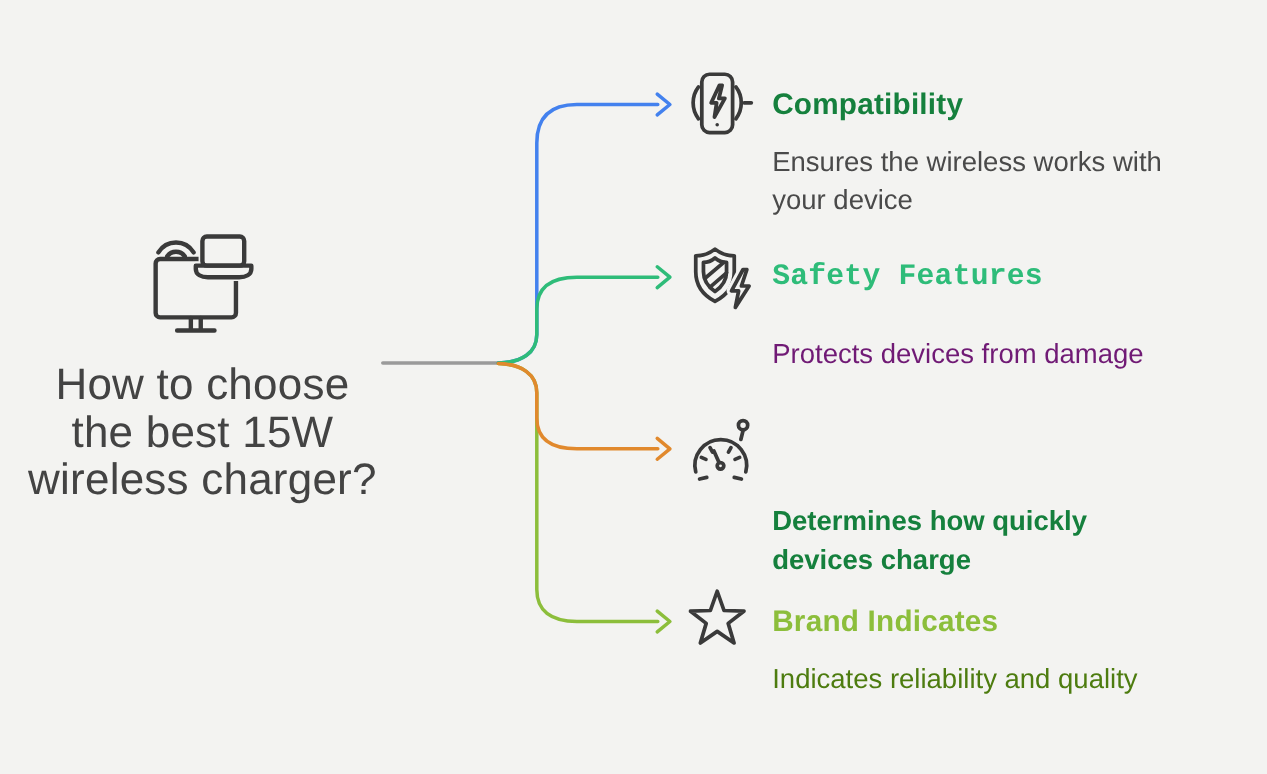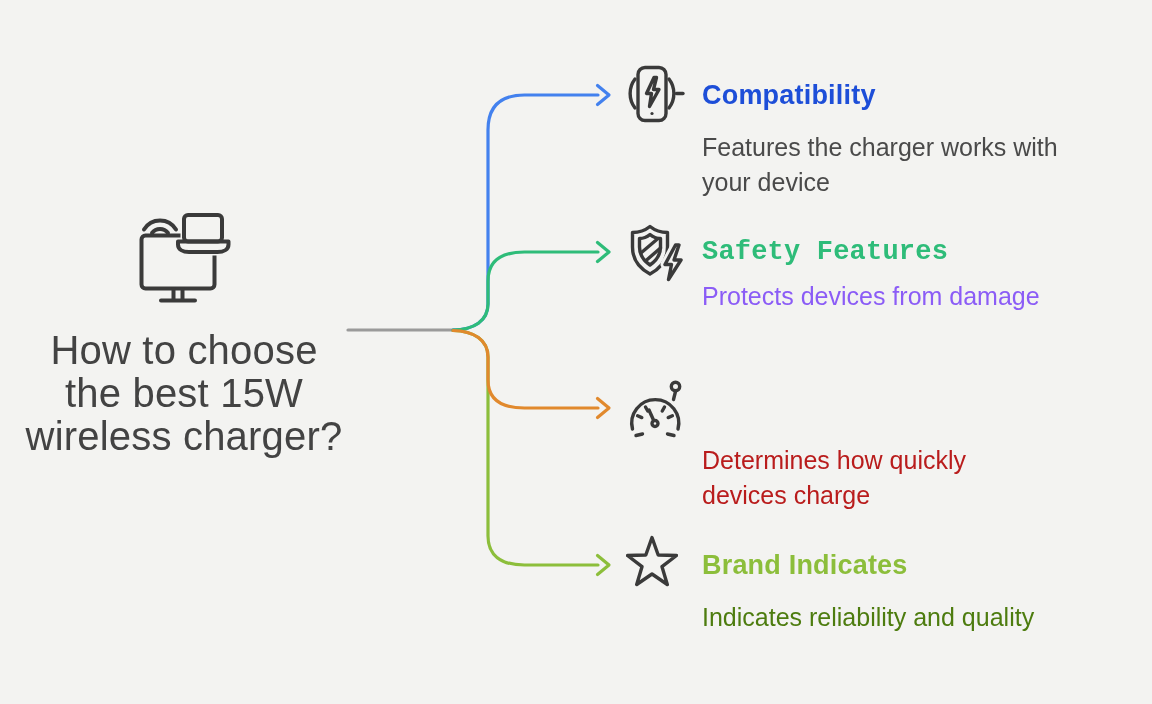--- a/index.html
+++ b/index.html
@@ -65,44 +65,44 @@
 wireless charger?</div>
 
   <svg class="abs" style="left:624px;top:64px;" width="62" height="60" viewBox="0 0 62 60" fill="none" stroke-width="3.4" stroke-linecap="round" stroke-linejoin="round" stroke="#3a3a3a">
     <rect x="14" y="3.5" width="28" height="53" rx="7"></rect>
     <path d="M 30 13.5 L 22.5 29.5 L 27.5 29.5 L 25.5 42.5 L 35 25.5 L 29.5 25.5 L 32.5 13.5 Z"></path>
     <circle cx="28" cy="49.5" r="1.6" stroke="none" fill="#3a3a3a"></circle>
     <path d="M 11 15 C 4.5 23.5 4.5 35.5 11 44"></path>
     <path d="M 45 15 C 51.5 23.5 51.5 35.5 45 44"></path>
     <path d="M 52.5 29.5 L 59 29.5"></path>
   </svg>
-  <div class="abs branch-label" style="top: 80px; color: #1d4ed8;">Compatibility</div>
-  <div class="abs branch-desc" style="top: 130px; color: rgb(74, 74, 74);">Features the charger works with
+  <div class="abs branch-label" style="top: 80px; color: #15803d;">Compatibility</div>
+  <div class="abs branch-desc" style="top: 130px; color: rgb(74, 74, 74);">Ensures the wireless works with
 your device</div>
 
   <svg class="abs" style="left:626px;top:222px;" width="62" height="62" viewBox="0 0 62 62" fill="none" stroke-width="3.4" stroke-linecap="round" stroke-linejoin="round" stroke="#3a3a3a">
     <path d="M 24 4.5 C 19 8.5 12.5 10.5 6.5 10.5 L 6.5 25 C 6.5 38 13.5 46.5 24 52 C 34.5 46.5 41.5 38 41.5 25 L 41.5 10.5 C 35.5 10.5 29 8.5 24 4.5 Z"></path>
     <path d="M 24 12.5 C 21 15 17.5 16.5 13.5 16.5 L 13.5 25 C 13.5 33 17.5 38.5 24 43 C 30.5 38.5 34.5 33 34.5 25 L 34.5 16.5 C 30.5 16.5 27 15 24 12.5 Z"></path>
     <path d="M 15.5 30.5 L 32 16.5 M 19.5 39 L 34.5 26"></path>
     <path stroke-width="9" d="M 49.5 23 L 39 42.5 L 45.5 42.5 L 42.5 57.5 L 55 38 L 48 38 L 53 23 Z" stroke="#f3f3f1" fill="#f3f3f1"></path>
     <path d="M 49.5 23 L 39 42.5 L 45.5 42.5 L 42.5 57.5 L 55 38 L 48 38 L 53 23 Z"></path>
   </svg>
   <div class="abs branch-label" style="top: 237px; color: rgb(46, 188, 121); font-family: Liberation Mono, monospace;">Safety Features</div>
-  <div class="abs branch-desc" style="top: 279px; color: #8b5cf6;">Protects devices from damage</div>
+  <div class="abs branch-desc" style="top: 305px; color: #701a75;">Protects devices from damage</div>
 
   <svg class="abs" style="left:624px;top:376px;" width="62" height="62" viewBox="0 0 62 62" fill="none" stroke-width="3.4" stroke-linecap="round" stroke-linejoin="round" stroke="#3a3a3a">
     <path d="M 8.5 53 A 23.5 23.5 0 1 1 54 53"></path>
     <path d="M 17.8 41.6 L 13.6 39.8 M 23.75 35 L 21.5 31 M 38.25 35 L 40.5 31 M 44.2 41.6 L 48.4 39.8 M 12 59.5 L 18.5 58 M 43.5 58 L 50 59.5"></path>
     <path d="M 31 47.5 L 25 34"></path>
     <circle cx="31" cy="47.5" r="3" fill="#f3f3f1"></circle>
     <path stroke-width="9" d="M 51.5 15.5 L 49.5 23.5" stroke="#f3f3f1"></path>
     <path d="M 51.5 15.5 L 49.5 23.5"></path>
     <circle cx="51.5" cy="10.5" r="4.2" fill="#f3f3f1"></circle>
   </svg>
-  <div class="abs branch-desc" style="top: 443px; color: #b91c1c;">Determines how quickly
+  <div class="abs branch-desc" style="top: 457px; color: #15803d; font-weight: bold;">Determines how quickly
 devices charge</div>
 
   <svg class="abs" style="left:626px;top:534px;" width="52" height="56" viewBox="0 0 52 56" fill="none" stroke-width="3.4" stroke-linecap="round" stroke-linejoin="round" stroke="#3a3a3a">
     <path d="M 26 3.5 L 32.2 21 L 50.5 21.5 L 36 32.7 L 41.3 50.5 L 26 40 L 10.7 50.5 L 16 32.7 L 1.5 21.5 L 19.8 21 Z"></path>
   </svg>
   <div class="abs branch-label" style="top: 550px; color: rgb(140, 190, 59);">Brand Indicates</div>
   <div class="abs branch-desc" style="top: 600px; color: #4d7c0f;">Indicates reliability and quality</div>
 
 </div>
 

